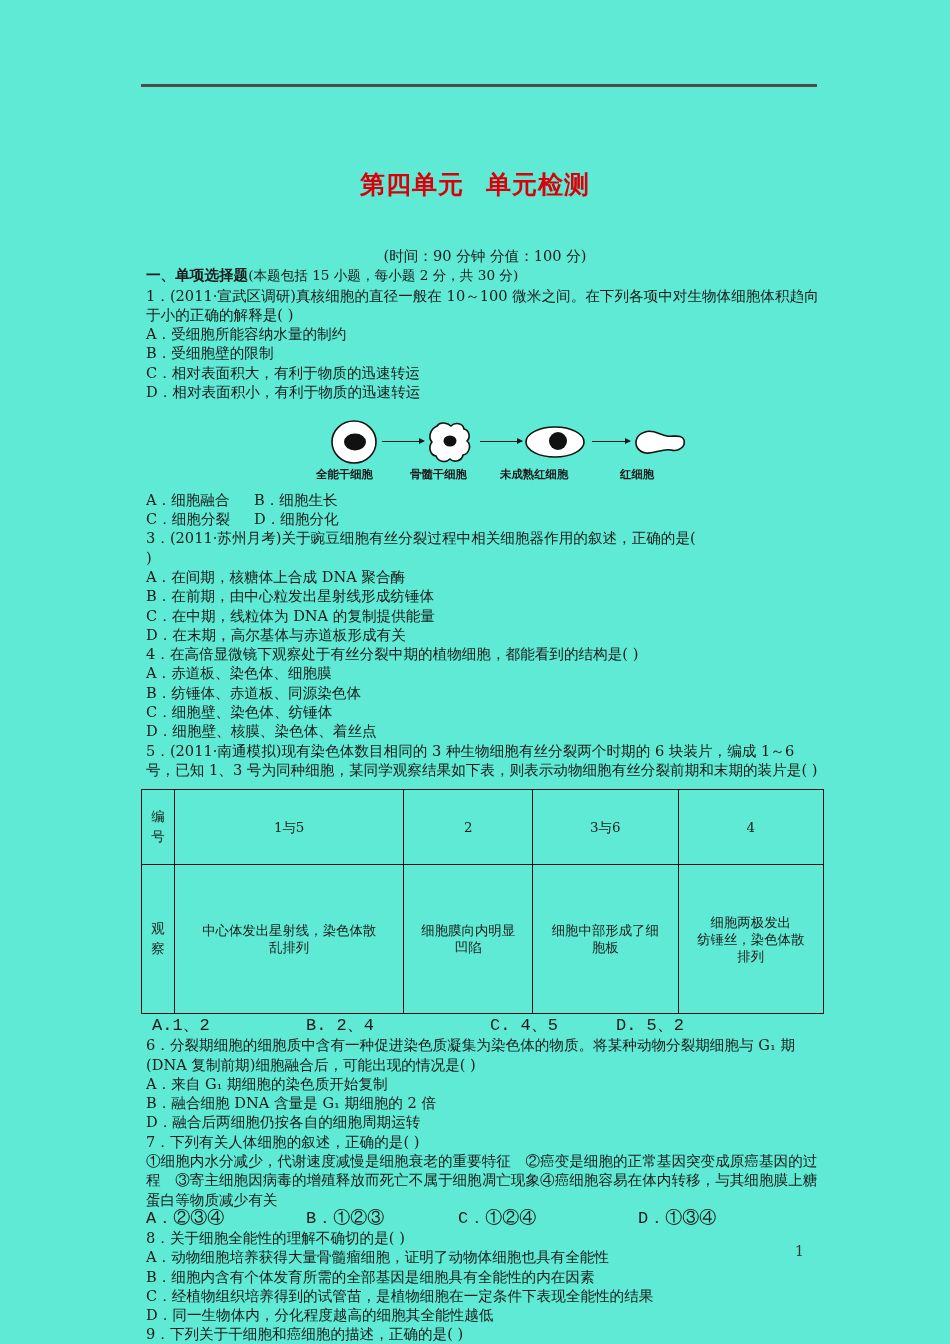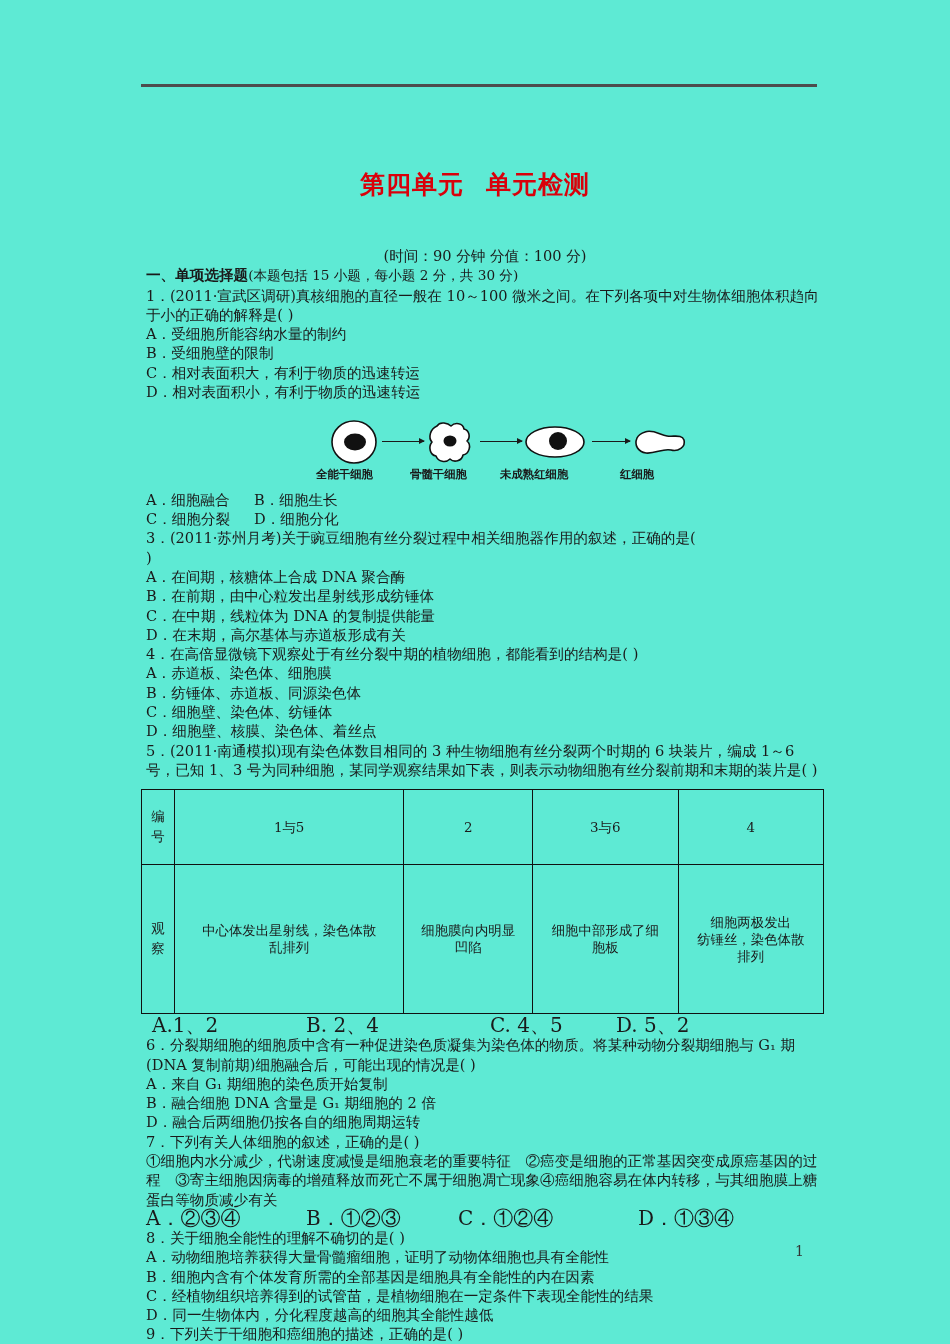--- a/index.html
+++ b/index.html
@@ -132,21 +132,22 @@
     padding: 17px 4px;
     line-height: 20px;
     word-break: break-all;
   }
   table.obs tr.head td { height: 34px; }
   table.obs tr.data td { height: 114px; }
 
   .ansrow {
     position: relative;
     height: 19px;
-    font-size: 20px;
+    font-size: 17px;
+    font-family: Liberation Mono, monospace;
   }
   .ansrow span { position: absolute; white-space: nowrap; }
 
   .optline {
     position: relative;
     height: 19px;
   }
   .optline span { position: absolute; white-space: nowrap; }
 
   

